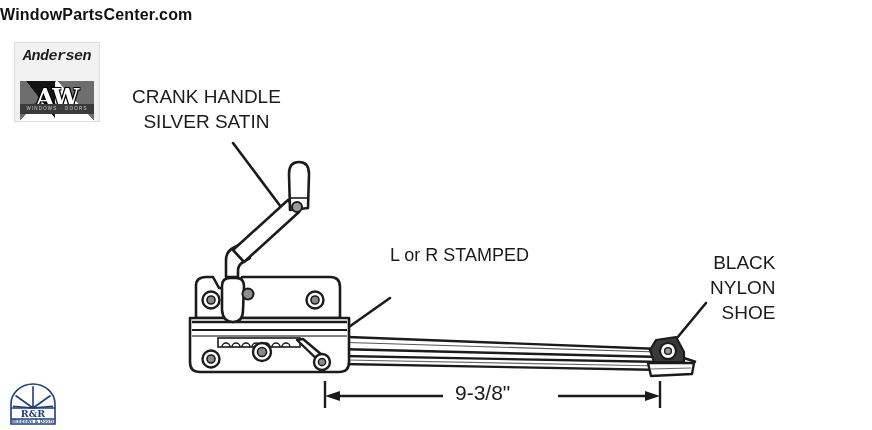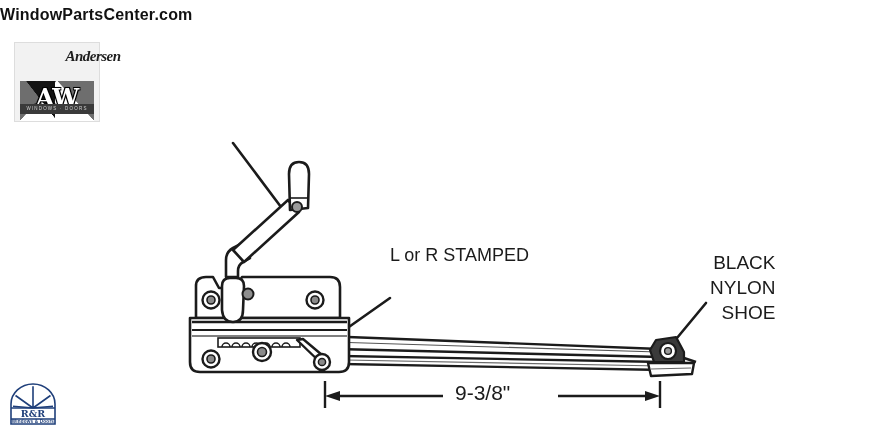--- a/index.html
+++ b/index.html
@@ -26,26 +26,25 @@
     position:absolute;left:14px;top:42px;width:86px;height:80px;
     background:#f2f2f2;
     border:1px solid #dddddd;
     box-sizing:border-box;
     padding:3px;
   }
   .andersen-inner{position:relative;width:100%;height:100%;}
   .andersen-word{
     position:absolute;left:0;top:2px;width:100%;
     text-align:center;
-    font-family:Liberation Serif, serif;
+    font-family:Liberation Mono, monospace;
     font-size:15px;font-style:italic;font-weight:bold;
     color:#1e1e1e;line-height:17px;
     white-space:nowrap;
     letter-spacing:-.5px;
-    margin-left:36px;
   }
   .andersen-mark{
     position:absolute;left:2px;top:35px;right:2px;height:40px;
     background:#ef4444;overflow:hidden;
   }
   .andersen-mark .tri-l{
     position:absolute;left:0;top:0;width:50%;height:100%;
     background:linear-gradient(to bottom right,#6e6e6e 0%,#6e6e6e 49%,#ffffff 50%,#ffffff 100%);
   }
   .andersen-mark .tri-r{
@@ -125,20 +124,24 @@
       <g fill="none" stroke="#1f3f7a" stroke-width="1.6">
         <path d="M3,42 L3,22 A22,20 0 0 1 47,22 L47,42 Z"></path>
         <path d="M25,26 L25,4.3 M25,26 L7.5,13.5 M25,26 L42.5,13.5 M25,26 L5,24.2 M25,26 L45,24.2"></path>
         <path d="M3,26 L47,26 M3,37 L47,37"></path>
       </g>
       <text x="25" y="34.6" text-anchor="middle" font-family="DejaVu Serif, serif" font-size="9.5" font-weight="bold" fill="#1f3f7a">R&amp;R</text>
       <text x="25" y="40.8" text-anchor="middle" font-family="Liberation Sans, sans-serif" font-size="4.6" font-weight="bold" fill="#1f3f7a" letter-spacing="0.2">Windows &amp; Doors</text>
     </svg>
   </div>
 
+  <div class="callout crank">
+    <div>CRANK HANDLE</div>
+    <div>SILVER SATIN</div>
+  </div>
 
   <div class="callout stamp">
     <div>L or R STAMPED</div>
   </div>
 
   <div class="callout shoe">
     <div>BLACK</div>
     <div>NYLON</div>
     <div>SHOE</div>
   </div>

